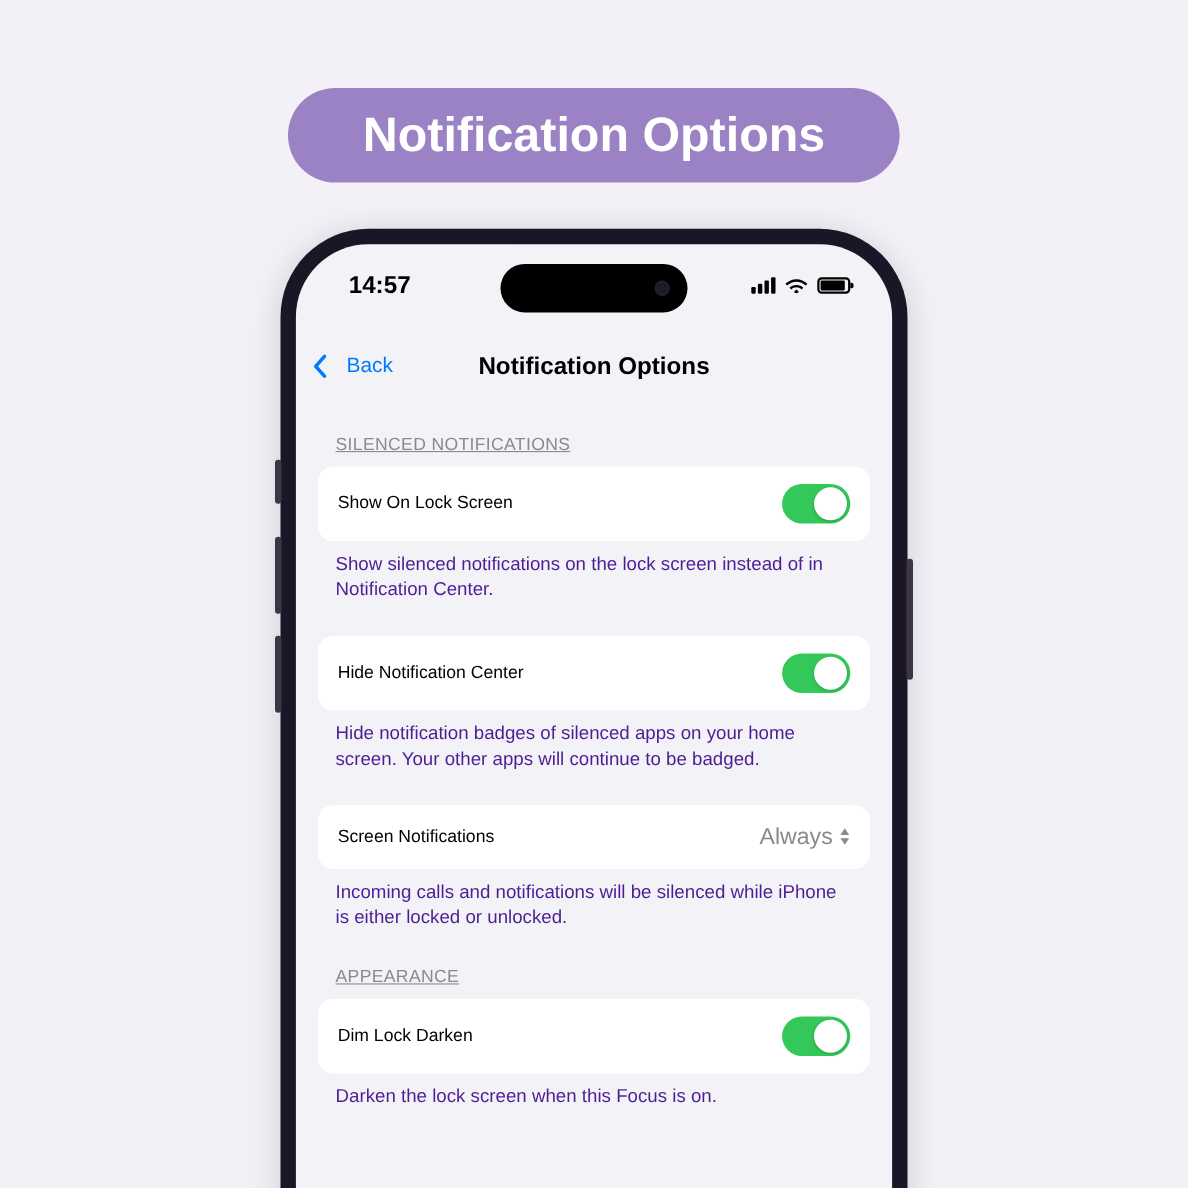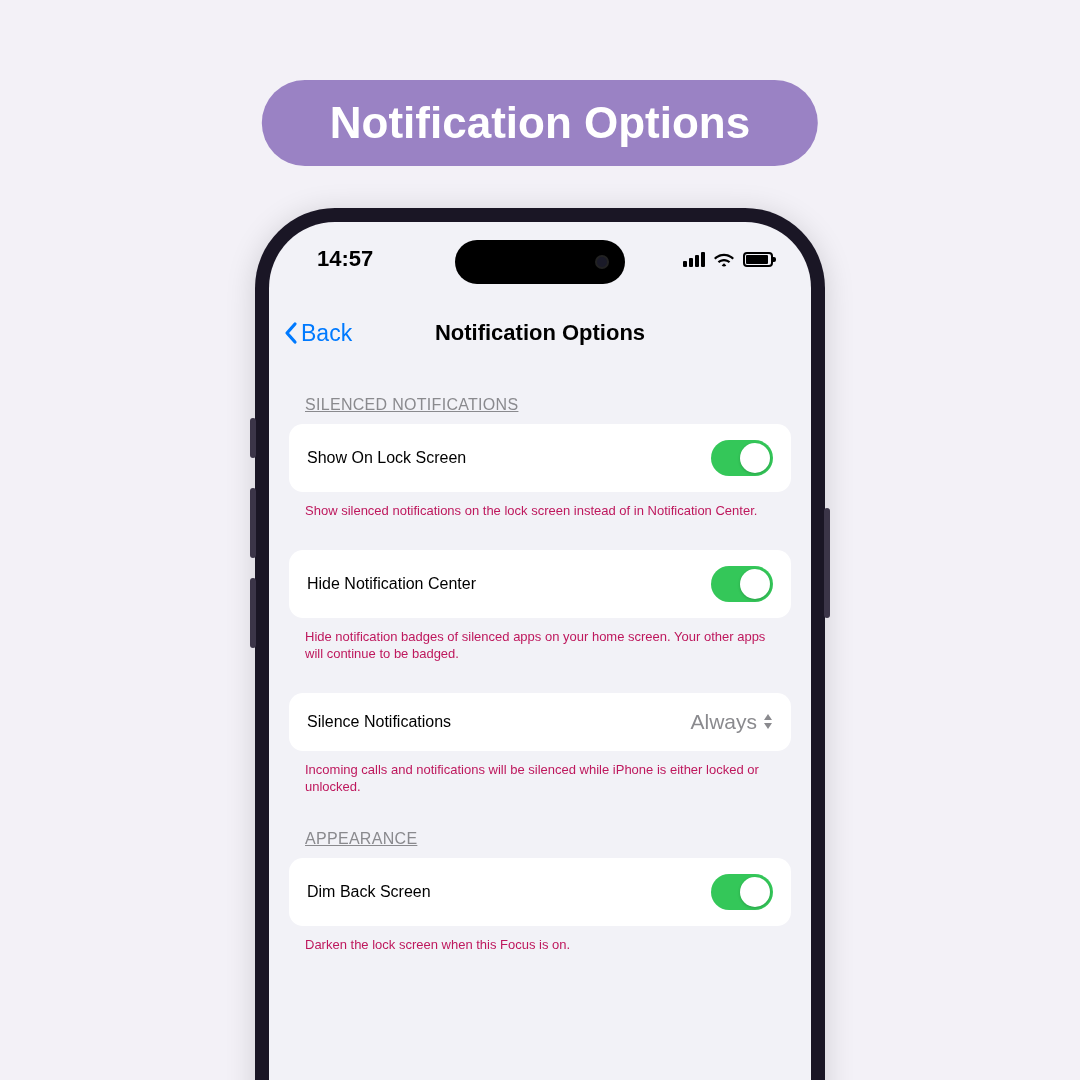--- a/index.html
+++ b/index.html
@@ -136,22 +136,22 @@
   align-items: center;
   justify-content: center;
   padding: 0 18px;
 }
 .back-btn {
   position: absolute;
   left: 14px;
   display: flex;
   align-items: center;
   color: #007aff;
-  font-size: 23px;
-  gap: 2px;
+  font-size: 19px;
+  gap: 16px;
 }
 .back-chevron svg { display: block; }
 .nav-title {
   font-size: 22px;
   font-weight: 600;
   color: #000;
 }
 .content {
   position: absolute;
   top: 148px;
@@ -183,22 +183,22 @@
 }
 .cell-value {
   font-size: 21px;
   color: #8a8a8e;
   display: flex;
   align-items: center;
   gap: 6px;
 }
 .updown { display:flex; flex-direction:column; line-height:0; gap:1px; }
 .footer-text {
-  font-size: 13px;
-  color: #be185d;
+  font-size: 17px;
+  color: #4c1d95;
   padding: 10px 16px 8px;
   line-height: 1.35;
 }
 .toggle {
   width: 62px;
   height: 36px;
   background: #34c759;
   border-radius: 20px;
   position: relative;
   flex-shrink: 0;
@@ -281,39 +281,39 @@
         <div class="cell-label">Hide Notification Center</div>
         <div class="toggle">
             <div class="toggle-knob"></div>
           </div>
       </div>
       <div class="footer-text">Hide notification badges of silenced apps on your home screen. Your other apps will continue to be badged.</div>
 
       <div class="gap"></div>
 
       <div class="cell">
-        <div class="cell-label">Silence Notifications</div>
+        <div class="cell-label">Screen Notifications</div>
         <div class="cell-value">
           <span>Always</span>
           <span class="updown">
             <svg width="10" height="7" viewBox="0 0 10 7">
                 <path fill="#8a8a8e" d="M5 0 L9 6 L1 6 Z"></path>
               </svg>
             <svg width="10" height="7" viewBox="0 0 10 7">
                 <path fill="#8a8a8e" d="M5 7 L1 1 L9 1 Z"></path>
               </svg>
           </span>
         </div>
       </div>
       <div class="footer-text">Incoming calls and notifications will be silenced while iPhone is either locked or unlocked.</div>
 
       <div class="section-header">APPEARANCE</div>
 
       <div class="cell">
-        <div class="cell-label">Dim Back Screen</div>
+        <div class="cell-label">Dim Lock Darken</div>
         <div class="toggle">
             <div class="toggle-knob"></div>
           </div>
       </div>
       <div class="footer-text">Darken the lock screen when this Focus is on.</div>
 
     </div>
   </div>
 </div>
 

